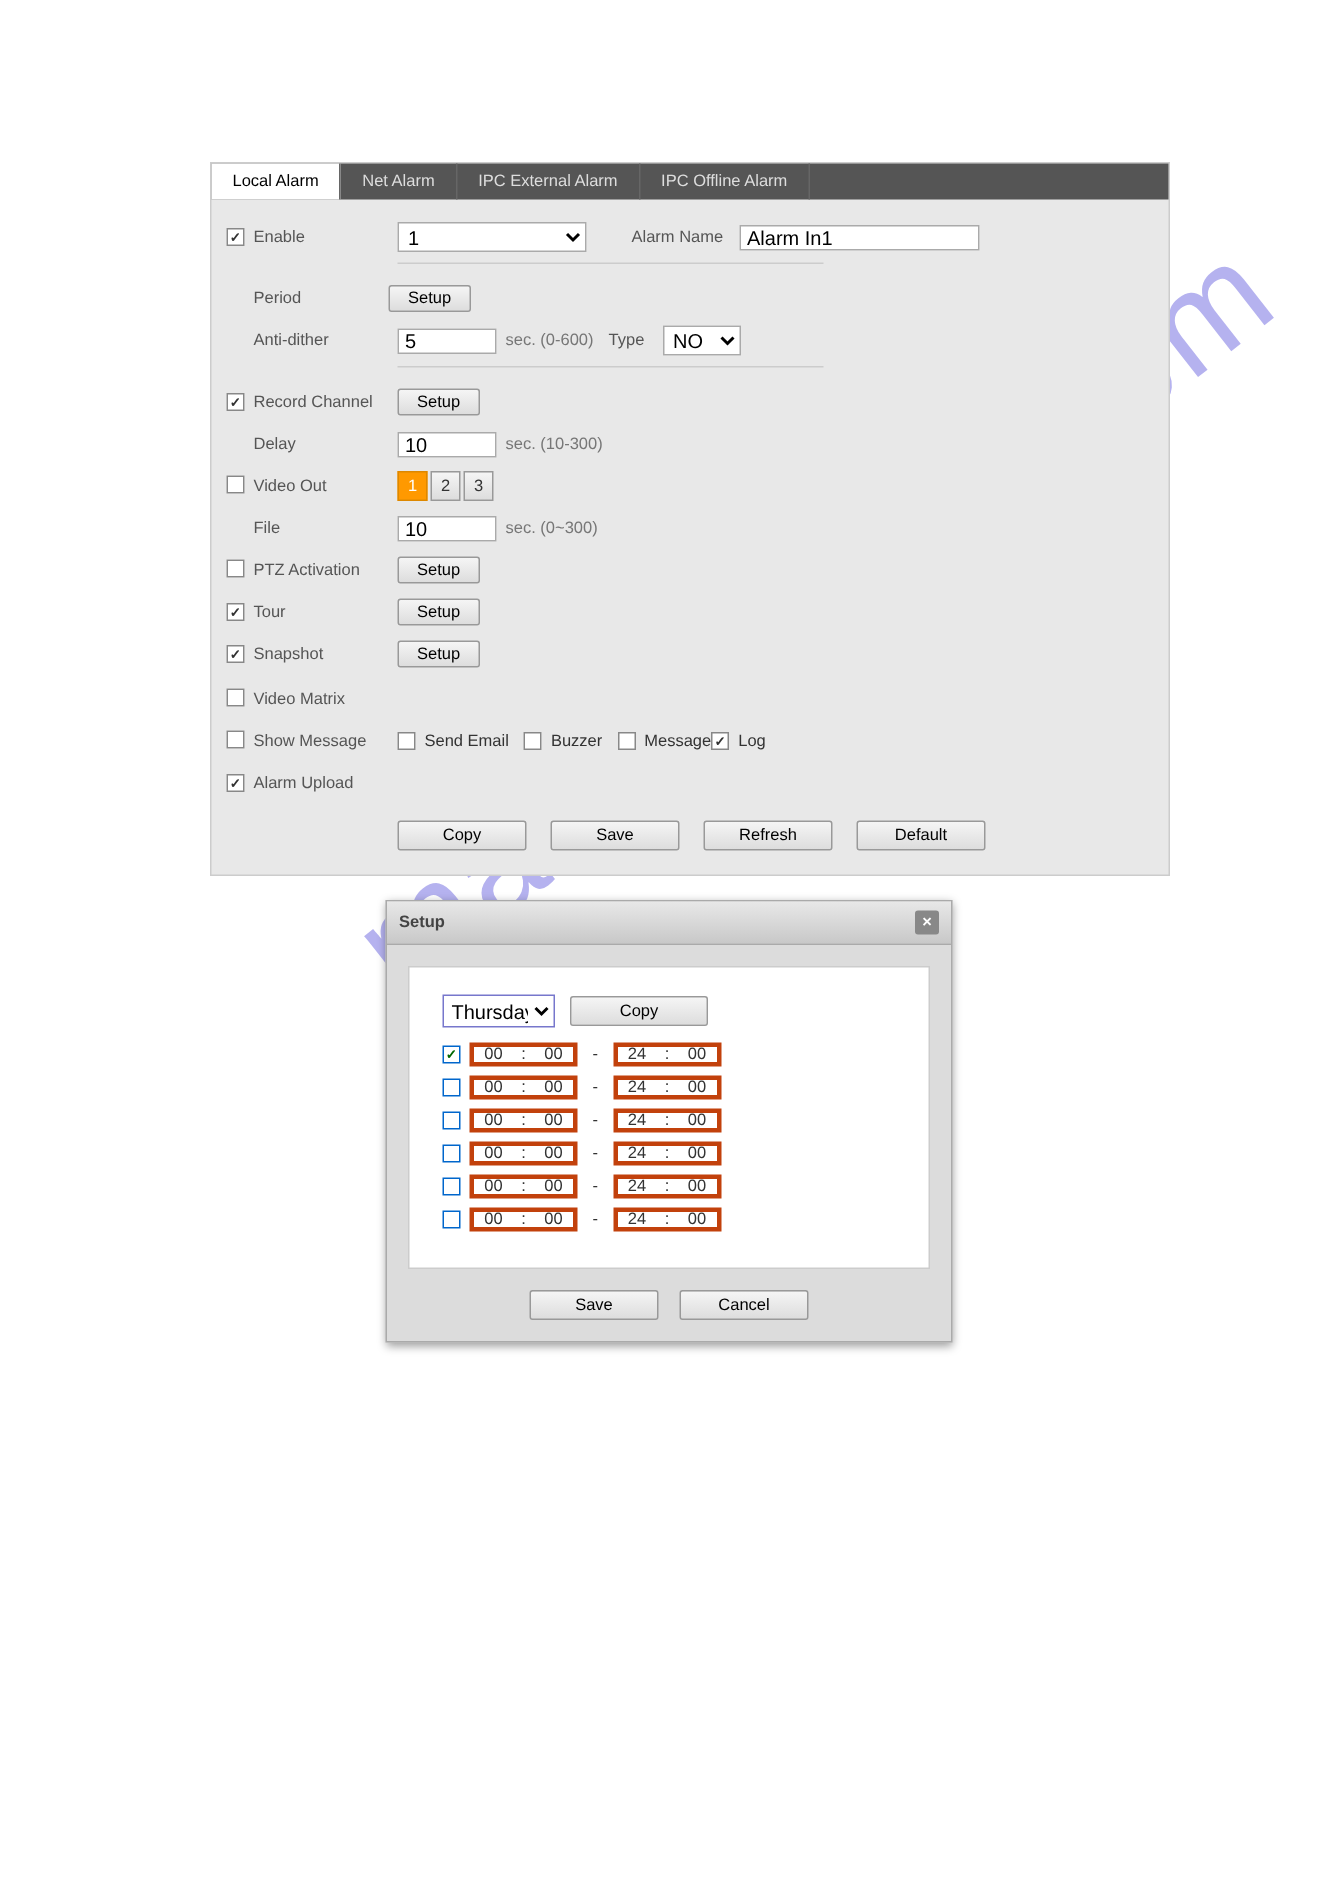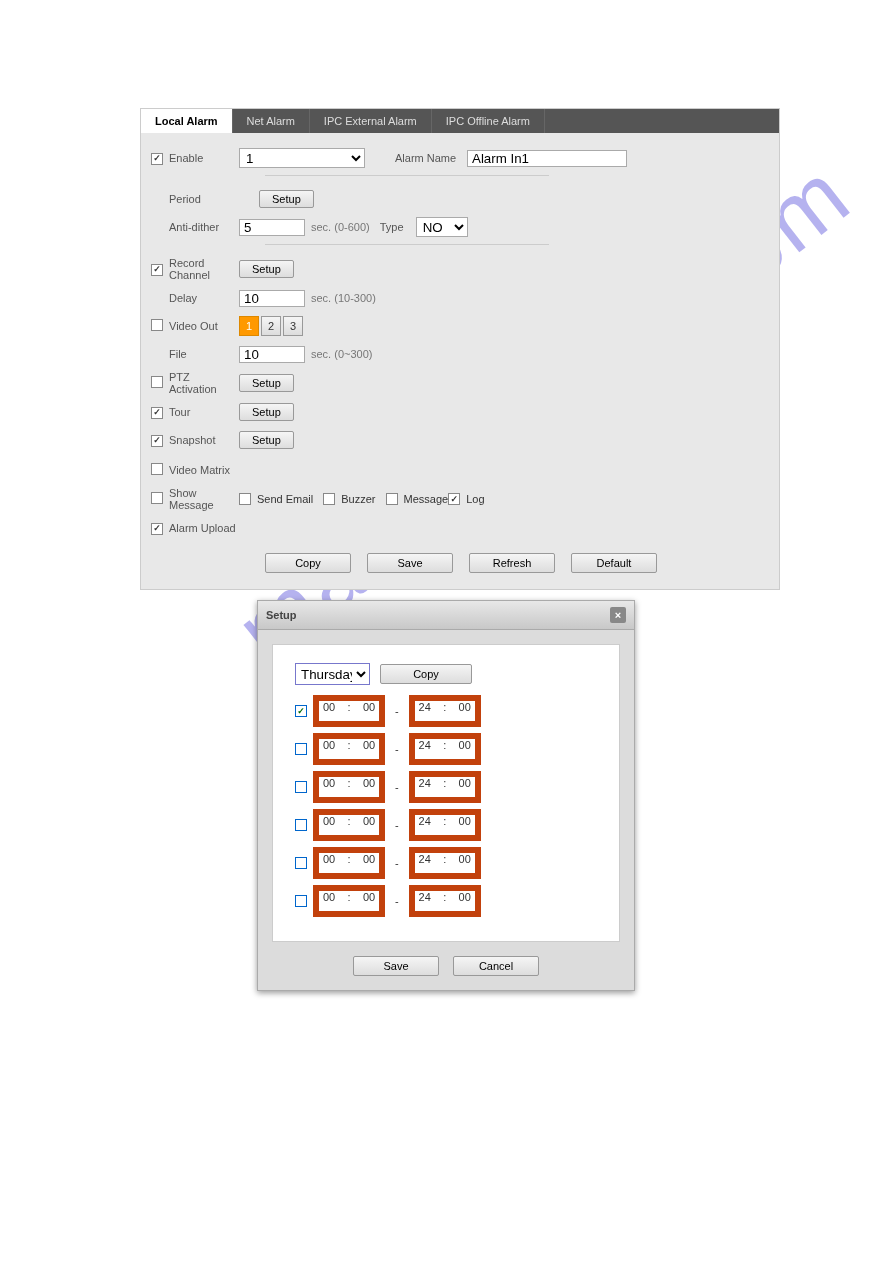--- a/index.html
+++ b/index.html
@@ -1,46 +1,46 @@
 <!DOCTYPE html>
 <html><head>
 <meta charset="utf-8">
 <style>
 *{box-sizing:border-box;margin:0;padding:0}
 body{font-family:Arial,sans-serif;font-size:11px;color:#333;background:#fff;position:relative;width:893px;height:1263px}
 .panel{position:absolute;left:140px;top:108px;width:640px;background:#e8e8e8;border:1px solid #ccc}
 .tabs{display:flex;background:#555}
 .tab{padding:6px 14px;color:#ddd;border-right:1px solid #666;cursor:pointer;font-size:11px}
-.tab.active{background:#fff;color:#000;font-weight:bold}
+.tab.active{background:#fff;color:#000;font-weight:normal}
 .body{padding:14px 10px 16px 10px}
 .row{display:flex;align-items:center;margin-bottom:6px;min-height:22px}
 .cb{width:12px;height:12px;border:1px solid #888;background:#fff;margin-right:6px;display:inline-flex;align-items:center;justify-content:center;font-size:9px;color:#333}
 .cb.checked::after{content:"✓";color:#333;font-weight:bold;line-height:1}
-.lbl{width:70px;color:#555}
+.lbl{width:96px;color:#555}
 .lbl2{margin-left:20px}
 .inp{border:1px solid #aaa;background:#fff;padding:2px 4px;height:17px}
 .sel{border:1px solid #aaa;background:#fff;height:20px;padding:1px 2px}
 .btn{border:1px solid #999;background:linear-gradient(#f5f5f5,#ddd);padding:3px 16px;font-size:11px;cursor:pointer;border-radius:2px}
 .btn.sm{padding:2px 12px}
 .group{border-top:1px solid #ccc;margin-top:4px;padding-top:6px;margin-left:114px;margin-bottom:6px;margin-right:220px}
 .numbtn{display:inline-flex;align-items:center;justify-content:center;width:20px;height:20px;border:1px solid #999;background:linear-gradient(#f5f5f5,#ddd);font-size:11px;margin-right:2px}
 .numbtn.active{background:#f90;color:#fff;border-color:#d80}
 .hint{color:#777;margin-left:6px}
 .col1{width:18px}
 .actions{margin-top:14px;padding-left:114px;display:flex;gap:16px}
 .actions .btn{width:86px}
 .modal{position:absolute;left:257px;top:600px;width:378px;background:#dcdcdc;border:1px solid #aaa;box-shadow:0 2px 6px rgba(0,0,0,.4)}
 .modal-hd{background:linear-gradient(#e8e8e8,#c8c8c8);padding:6px 8px;font-weight:bold;color:#444;display:flex;justify-content:space-between;align-items:center;border-bottom:1px solid #aaa}
 .closex{width:16px;height:16px;background:#888;color:#fff;display:inline-flex;align-items:center;justify-content:center;border-radius:2px;font-size:11px;cursor:pointer}
 .modal-body{padding:14px}
 .inner{background:#fff;border:1px solid #ccc;padding:18px 22px;margin-bottom:14px}
 .trow{display:flex;align-items:center;margin-bottom:6px;gap:6px}
 .tcb{width:12px;height:12px;border:1px solid #06c;background:#fff;display:inline-flex;align-items:center;justify-content:center}
 .tcb.checked::after{content:"✓";color:#060;font-size:9px;font-weight:bold}
-.tbox{border:6px solid #c2410c;width:72px;height:32px;display:inline-flex;justify-content:center;gap:0}
+.tbox{border:3px solid #c2410c;width:72px;height:16px;display:inline-flex;align-items:center;justify-content:center;gap:0}
 .tbox span{width:20px;text-align:center}
 .dash{margin:0 4px}
 .modal-actions{display:flex;justify-content:center;gap:14px}
 .modal-actions .btn{width:86px}
 .dayrow{display:flex;align-items:center;gap:10px;margin-bottom:10px;padding-left:0}
 select.day{border:1px solid #77c;background:#fff;height:22px;width:75px;padding:1px}
 .wm{position:absolute;left:170px;top:360px;font-size:92px;color:#7a75e2;opacity:.55;transform:rotate(-38deg);pointer-events:none;letter-spacing:2px;font-family:Arial}
 </style>
 </head>
 <body>

